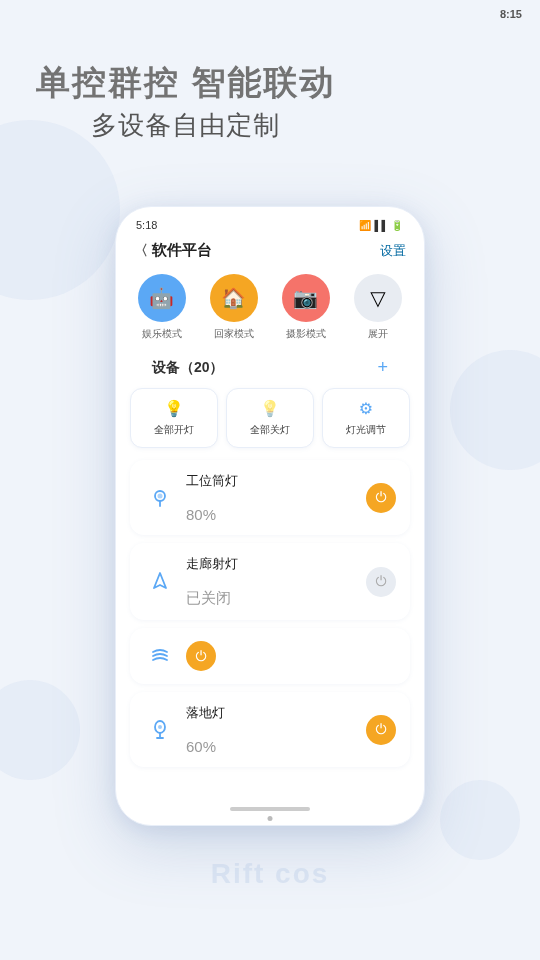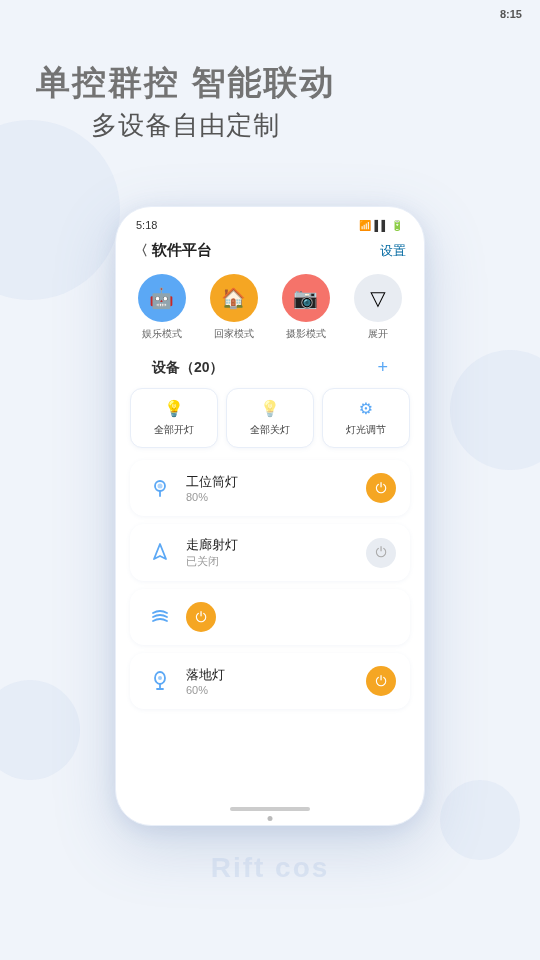--- a/index.html
+++ b/index.html
@@ -227,23 +227,23 @@
     }
     .device-info {
       flex: 1;
     }
     .device-name {
       font-size: 13px;
       font-weight: 500;
       color: #222;
     }
     .device-status {
-      font-size: 11px;
+      font-size: 15px;
       color: #999;
-      margin-top: 0;
+      margin-top: 16px;
     }
     .device-power {
       width: 30px;
       height: 30px;
       border-radius: 50%;
       display: flex;
       align-items: center;
       justify-content: center;
       font-size: 14px;
     }
@@ -268,21 +268,21 @@
       transform: translateX(-50%);
       width: 5px;
       height: 5px;
       background: #bbb;
       border-radius: 50%;
     }
 
     
     .watermark {
       position: absolute;
-      bottom: 76px;
+      bottom: 70px;
       left: 50%;
       transform: translateX(-50%);
       font-size: 28px;
       font-weight: 700;
       color: rgba(180, 200, 230, 0.35);
       white-space: nowrap;
       letter-spacing: 2px;
     }
   </style>
 </head>

